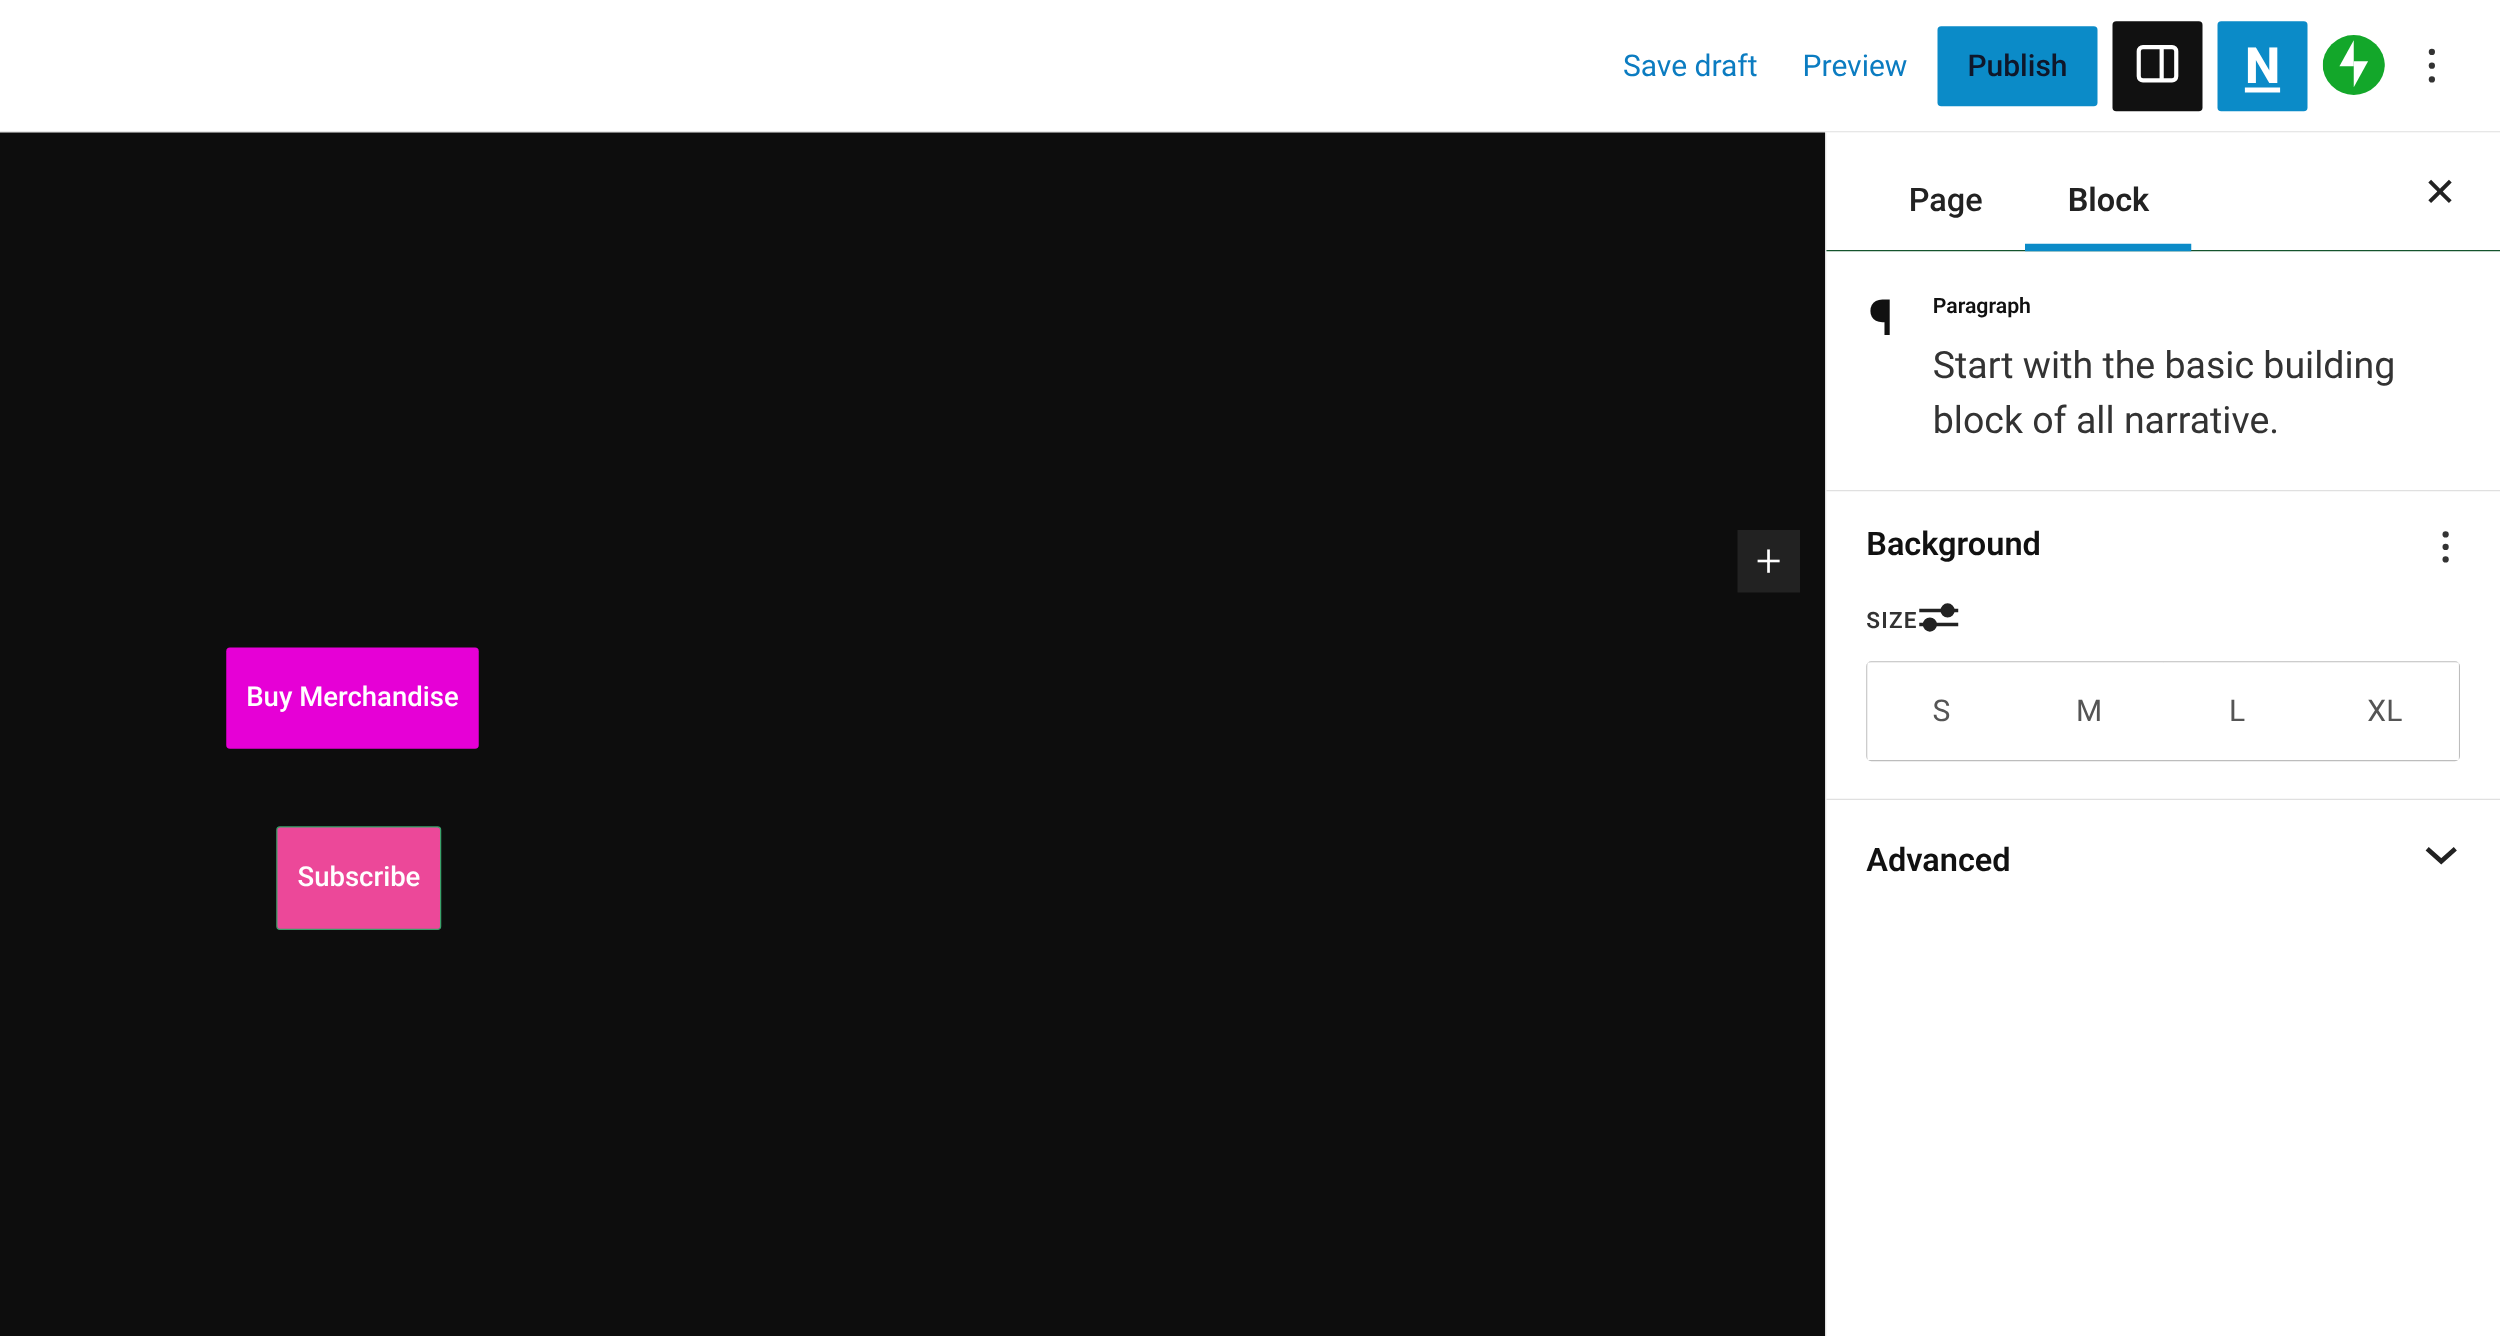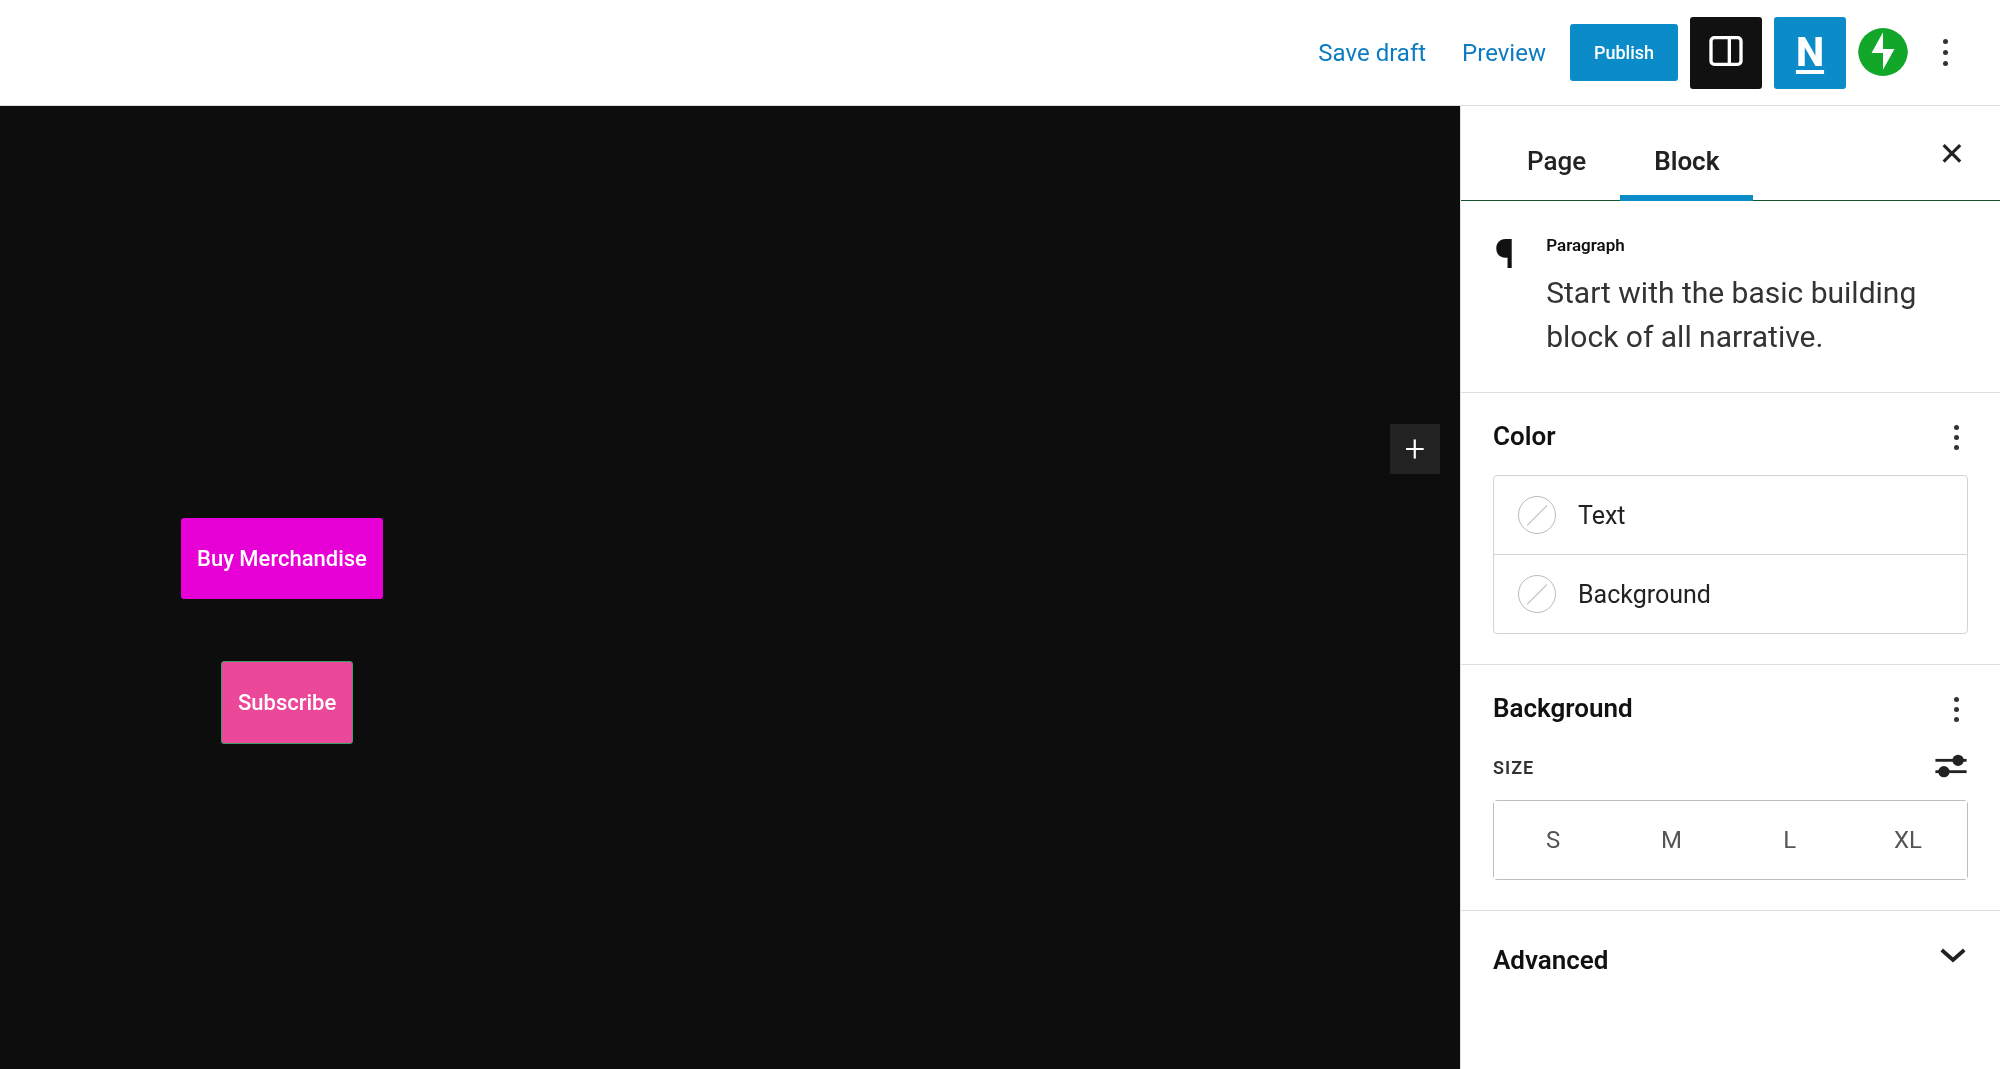--- a/index.html
+++ b/index.html
@@ -2,21 +2,21 @@
 <html><head>
 <meta charset="utf-8">
 <style>
 * { box-sizing: border-box; margin: 0; padding: 0; font-family: -apple-system, BlinkMacSystemFont, "Segoe UI", Roboto, Helvetica, Arial, sans-serif; }
 html, body { width: 100%; height: 100%; background: #fff; }
 .app { width: 2000px; height: 1069px; position: relative; display: flex; flex-direction: column; }
 
 
 .topbar { height: 106px; width: 100%; display: flex; align-items: center; justify-content: flex-end; padding: 12px 30px; gap: 12px; border-bottom: 1px solid #e0e0e0; }
 .topbar .link { color: #0b7cc1; font-size: 24px; font-weight: 400; background: none; border: none; cursor: pointer; padding: 10px 12px; }
-.publish-btn { background: #0b8bc8; color: #ffffff; font-size: 18px; font-weight: 500; border: none; padding: 18px 24px; cursor: pointer; border-radius: 3px; }
+.publish-btn { background: #0b8bc8; color: #0f172a; font-size: 24px; font-weight: 500; border: none; padding: 18px 24px; cursor: pointer; border-radius: 3px; }
 .icon-btn { width: 72px; height: 72px; display: flex; align-items: center; justify-content: center; border: none; cursor: pointer; border-radius: 3px; }
 .panel-toggle { background: #111; color: #fff; }
 .n-btn { background: #0b8bc8; color: #fff; font-size: 40px; font-weight: 800; font-family: Georgia, serif; }
 .jetpack-btn { background: #fff; width: 50px; height: 50px; border-radius: 50%; }
 .kebab-btn { background: #fff; width: 50px; height: 72px; flex-direction: column; gap: 6px; }
 .kebab-dot { width: 5px; height: 5px; background: #333; border-radius: 50%; }
 
 
 .body { flex: 1; display: flex; }
 .canvas-wrap { flex: 1; position: relative; background: #0d0d0d; }
@@ -44,21 +44,21 @@
 .section-kebab { position: absolute; right: 32px; top: 26px; width: 24px; height: 36px; display: flex; flex-direction: column; align-items: center; justify-content: center; gap: 5px; background: none; border: none; cursor: pointer; }
 .section-kebab span { width: 5px; height: 5px; background: #333; border-radius: 50%; }
 
 .color-list { margin-top: 24px; border: 1px solid #d4d4d4; border-radius: 4px; }
 .color-row { display: flex; align-items: center; gap: 22px; padding: 20px 24px; cursor: pointer; }
 .color-row + .color-row { border-top: 1px solid #d4d4d4; }
 .swatch-empty { width: 38px; height: 38px; border-radius: 50%; border: 1px solid #bbb; position: relative; background: #fff; }
 .swatch-empty::after { content: ''; position: absolute; left: 4px; right: 4px; top: 50%; height: 1px; background: #bbb; transform: rotate(-45deg); }
 .color-label { font-size: 25px; color: #222; }
 
-.size-label-row { display: flex; align-items: center; justify-content: space-between; margin-top: 30px; }
+.size-label-row { display: flex; align-items: center; justify-content: flex-start; margin-top: 30px; }
 .size-label { font-size: 18px; font-weight: 600; letter-spacing: 1px; color: #333; text-transform: uppercase; }
 .sliders-icon { width: 34px; height: 26px; }
 
 .size-segs { margin-top: 18px; border: 1px solid #bdbdbd; border-radius: 4px; display: flex; height: 80px; }
 .seg { flex: 1; display: flex; align-items: center; justify-content: center; font-size: 24px; color: #555; border: none; background: #fff; cursor: pointer; }
 
 .advanced-row { padding: 34px 32px; display: flex; justify-content: space-between; cursor: pointer; }
 .chevron { width: 30px; height: 20px; }
 </style>
 </head>
@@ -118,38 +118,20 @@
       </div>
 
       <div class="block-info">
         <div class="pilcrow">¶</div>
         <div>
           <div class="block-title">Paragraph</div>
           <div class="block-desc">Start with the basic building block of all narrative.</div>
         </div>
       </div>
 
-      <div class="section">
-        <div class="section-title">Color</div>
-        <button class="section-kebab">
-          <span></span>
-            <span></span>
-            <span></span>
-        </button>
-        <div class="color-list">
-          <div class="color-row">
-            <span class="swatch-empty"></span>
-            <span class="color-label">Text</span>
-          </div>
-          <div class="color-row">
-            <span class="swatch-empty"></span>
-            <span class="color-label">Background</span>
-          </div>
-        </div>
-      </div>
 
       <div class="section">
         <div class="section-title">Background</div>
         <button class="section-kebab">
           <span></span>
             <span></span>
             <span></span>
         </button>
         <div class="size-label-row">
           <span class="size-label">SIZE</span>

